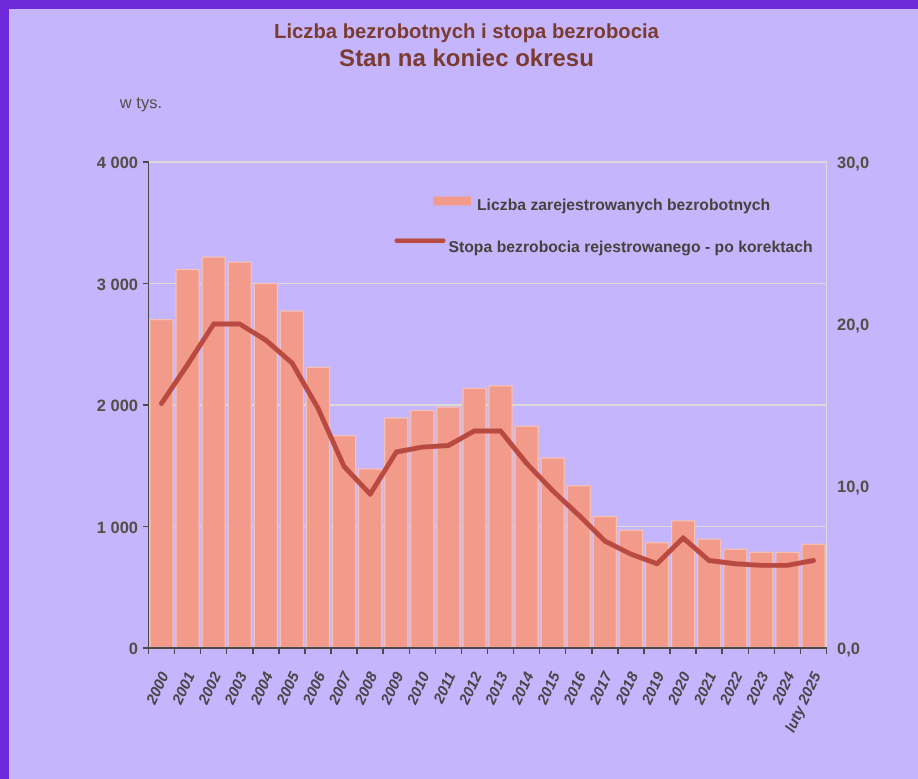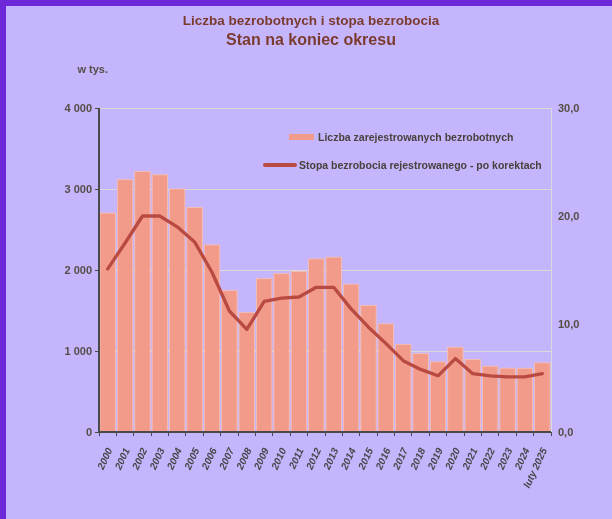--- a/index.html
+++ b/index.html
@@ -14,27 +14,27 @@
   .chart-title{
     position:absolute;top:7px;left:0;width:100%;
     text-align:center;font-size:13.5px;font-weight:bold;color:#7b3b2f;
   }
   .chart-subtitle{
     position:absolute;top:25px;left:0;width:100%;
     text-align:center;font-size:16px;font-weight:bold;color:#7b3b2f;
   }
   .unit-label{
     position:absolute;top:57px;left:0;width:102px;
-    text-align:right;font-size:11px;font-weight:bold;color:#554e46;
+    text-align:right;font-size:11px;font-weight:normal;color:#554e46;
   }
   #chart-svg{position:absolute;left:0;top:0;}
   .ytick{font-family:"Liberation Sans",sans-serif;font-size:11px;font-weight:bold;fill:#554e46;}
   .xtick{font-family:"Liberation Sans",sans-serif;font-size:10px;font-weight:bold;font-style:italic;fill:#474747;}
   .legend{position:absolute;left:0;top:0;width:100%;height:0;}
-  .legend-row{position:absolute;display:flex;align-items:center;padding-left:48px;}
+  .legend-row{position:absolute;display:flex;align-items:flex-start;padding-left:48px;}
   .legend-row.row-bars{left:235px;top:125px;}
   .legend-row.row-line{left:209px;top:153px;}
   .legend-swatch-bar{width:25px;height:6px;margin-right:4px;}
   .legend-swatch-line{width:34px;height:3.2px;margin-right:2px;border-radius:2px;}
   .legend-label{font-size:10.5px;font-weight:bold;color:#47423c;white-space:nowrap;}
 </style>
 </head>
 <body>
 
 <div id="frame">

